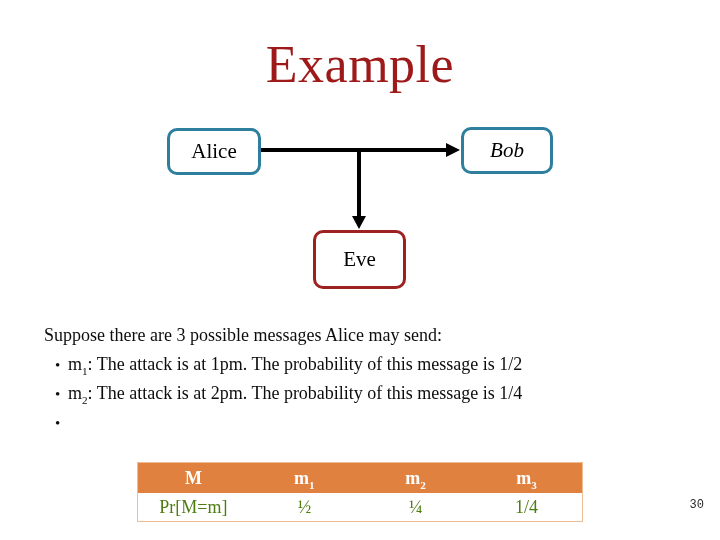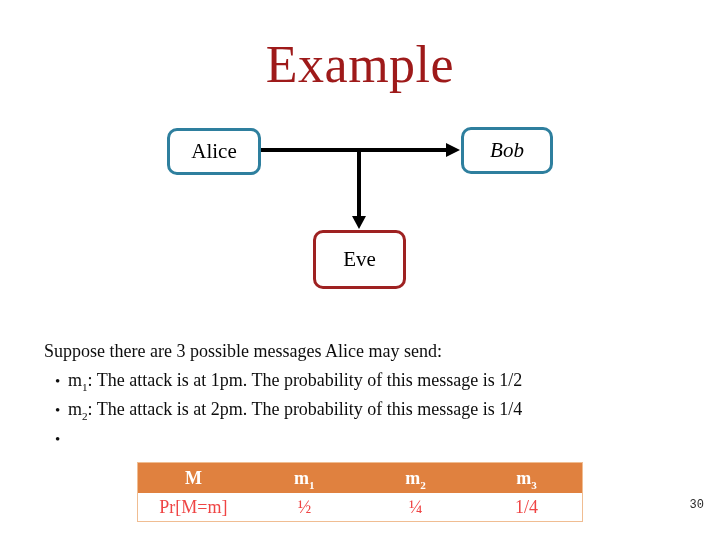--- a/index.html
+++ b/index.html
@@ -44,21 +44,20 @@
     pointer-events: none;
   }
   .bodytext {
     position: absolute;
     left: 44px;
     top: 321px;
     width: 650px;
     font-size: 18px;
     line-height: 28.5px;
     color: #0d0d0d;
-    margin-top: 16px;
   }
   .bullet-line {
     display: flex;
     align-items: baseline;
   }
   .bullet-dot {
     width: 13px;
     margin-left: 11px;
     font-size: 15px;
     flex: 0 0 auto;
@@ -80,21 +79,21 @@
   .prob-table th {
     background: #e0813f;
     color: #ffffff;
     font-weight: bold;
     height: 30px;
     text-align: center;
     padding: 0;
   }
   .prob-table td {
     background: #ffffff;
-    color: #ef4444;
+    color: #4d7c0f;
     height: 28px;
     text-align: center;
     padding: 0;
   }
   .page-number {
     position: absolute;
     right: 16px;
     bottom: 28px;
     font-family: Liberation Mono, monospace;
     font-size: 12px;

